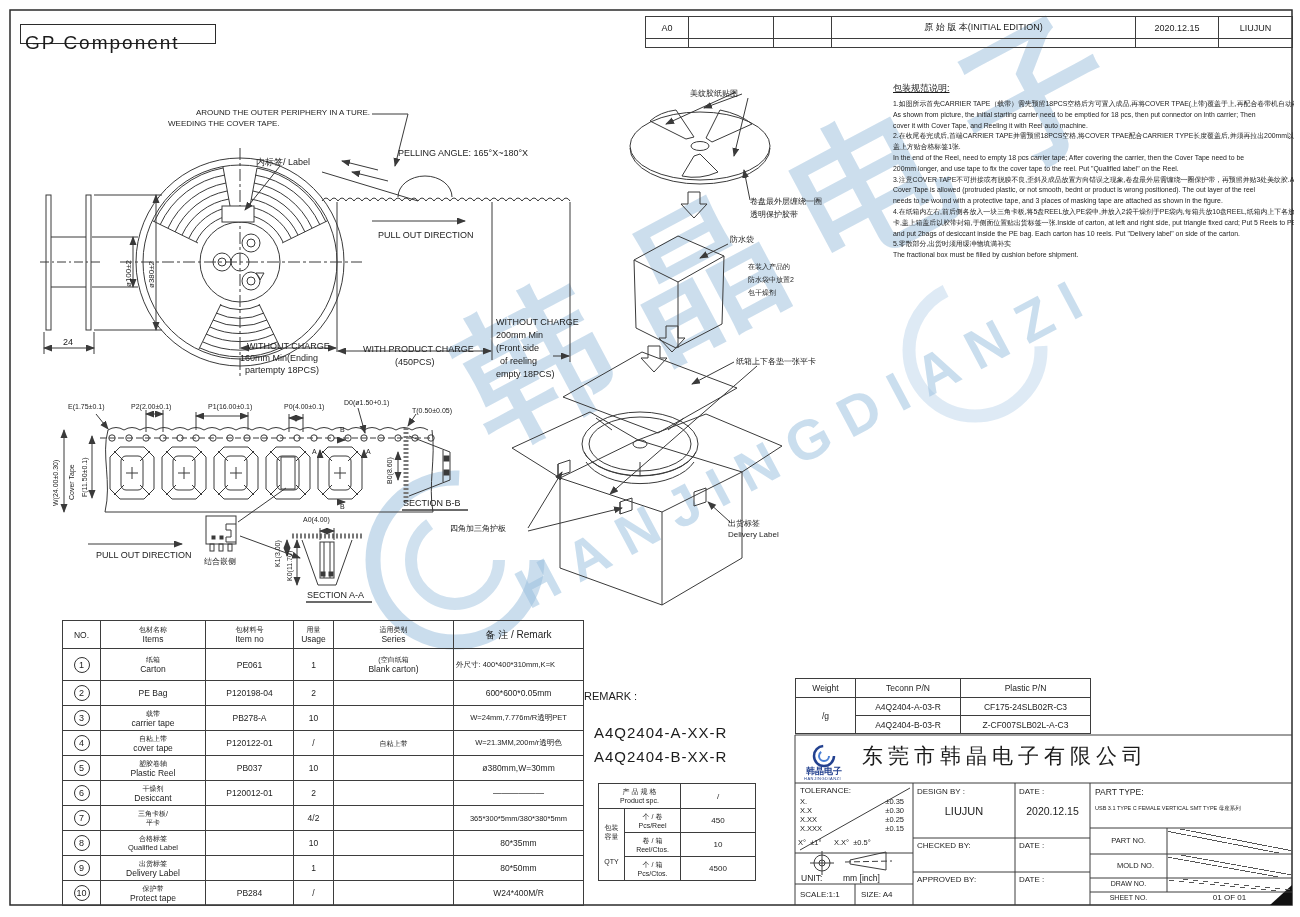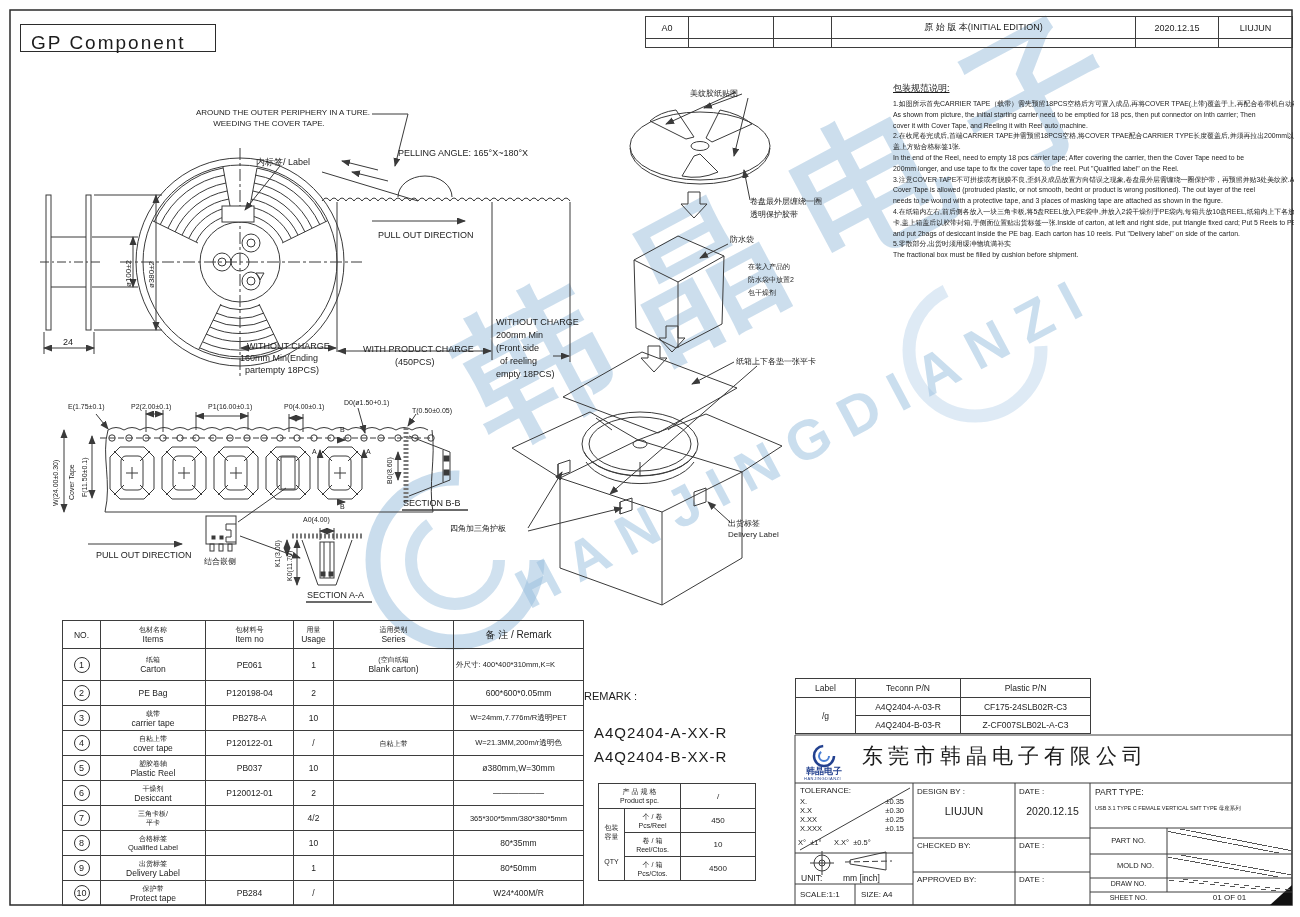--- a/index.html
+++ b/index.html
@@ -4,22 +4,22 @@
 <style>
   html,body{margin:0;padding:0;background:#fff;}
   .sheet{position:relative;width:1300px;height:917px;background:#fff;overflow:hidden;
          font-family:"Liberation Sans",sans-serif;color:#1c1c1c;}
   svg.art{position:absolute;left:0;top:0;z-index:1;}
   .wm{position:absolute;z-index:0;font-weight:bold;white-space:nowrap;pointer-events:none;}
   .wm-cn{left:470px;top:300px;font-size:148px;letter-spacing:42px;color:rgba(142,182,215,0.45);
          transform:rotate(-28deg);transform-origin:0 50%;}
   .wm-en{left:520px;top:560px;font-size:56px;letter-spacing:16px;color:rgba(150,190,222,0.5);
          transform:rotate(-28deg);transform-origin:0 50%;}
-  .titlebox{position:absolute;left:20px;top:24px;width:196px;height:28px;border:1.5px solid #2b2b2b;
-            z-index:2;font-size:19px;letter-spacing:2px;padding:7px 0 0 10px;box-sizing:border-box;}
+  .titlebox{position:absolute;left:20px;top:24px;width:196px;height:20px;border:1.5px solid #2b2b2b;
+            z-index:2;font-size:19px;letter-spacing:2px;padding:7px 0 0 4px;box-sizing:border-box;}
   .lbl{position:absolute;z-index:3;font-size:9px;white-space:nowrap;color:#1c1c1c;}
   .v{transform:rotate(-90deg);transform-origin:0 0;}.f7{font-size:7px}.f8{font-size:8px}.f10{font-size:10px}.f11{font-size:11px}
   .f15{font-size:15px;letter-spacing:1px}
   .tbl{position:absolute;z-index:3;border-collapse:collapse;table-layout:fixed;background:transparent;}
   .tbl td,.tbl th{border:1px solid #3d3d3d;padding:0 2px;font-weight:normal;overflow:hidden;
                   text-align:center;vertical-align:middle;font-family:"Liberation Sans",sans-serif;}
   .l1{font-size:7px;line-height:9px;}
   .l2{font-size:8.5px;line-height:10px;}
   .circ{display:inline-block;width:14px;height:14px;border:1px solid #333;border-radius:50%;
         line-height:14px;font-size:9px;text-align:center;}
@@ -360,21 +360,21 @@
     <div class="nl">Cover Tape is allowed (protruded plastic, or not smooth, bednt or product is wrong positioned). The out layer of the reel</div>
     <div class="nl">needs to be wound with a protective tape, and 3 places of masking tape are attached as shown in the figure.</div>
     <div class="nl">4.在纸箱内左右,前后侧各放入一块三角卡板,将5盘REEL放入PE袋中,并放入2袋干燥剂于PE袋内,每箱共放10盘REEL,纸箱内上下各放一张平</div>
     <div class="nl">卡,盖上箱盖后以胶带封箱,于侧面位置贴出货标签一张.Inside of carton, at left and right side, put triangle fixed card; Put 5 Reels to PE bag,</div>
     <div class="nl">and put 2bags of desiccant inside the PE bag. Each carton has 10 reels. Put "Delivery label" on side of the carton.</div>
     <div class="nl">5.零散部分,出货时须用缓冲物填满补实</div>
     <div class="nl">The fractional box must be filled by cushion before shipment.</div>
   </div>
 
   <div class="lbl f8" style="left:168px;top:108px;width:202px;text-align:right">AROUND THE OUTER PERIPHERY IN A TURE.</div>
-  <div class="lbl f8" style="left:168px;top:119px;width:202px;text-align:center">WEEDING THE COVER TAPE.</div>
+  <div class="lbl f8" style="left:168px;top:119px;width:202px;text-align:left">WEEDING THE COVER TAPE.</div>
   <div class="lbl" style="left:256px;top:156px">内标签/ Label</div>
   <div class="lbl" style="left:398px;top:148px">PELLING ANGLE: 165°X~180°X</div>
   <div class="lbl" style="left:378px;top:230px">PULL OUT DIRECTION</div>
   <div class="lbl" style="left:247px;top:341px">WITHOUT CHARGE</div>
   <div class="lbl" style="left:240px;top:353px">160mm Min(Ending</div>
   <div class="lbl" style="left:245px;top:365px">partempty 18PCS)</div>
   <div class="lbl" style="left:363px;top:344px">WITH PRODUCT CHARGE</div>
   <div class="lbl" style="left:395px;top:357px">(450PCS)</div>
   <div class="lbl" style="left:496px;top:317px">WITHOUT CHARGE</div>
   <div class="lbl" style="left:496px;top:330px">200mm Min</div>
@@ -610,21 +610,21 @@
     </table>
 
   <table class="tbl" style="left:795px;top:678px;width:295px;font-size:8.5px">
     <colgroup>
         <col style="width:60px">
         <col style="width:105px">
         <col style="width:130px">
       </colgroup>
     <tbody>
         <tr style="height:19px">
-      <th>Label</th>
+      <th>Weight</th>
       <th>Teconn P/N</th>
       <th>Plastic P/N</th>
     </tr>
     <tr style="height:18px">
       <td rowspan="2">/g</td>
       <td>A4Q2404-A-03-R</td>
       <td>CF175-24SLB02R-C3</td>
     </tr>
     <tr style="height:18px">
       <td>A4Q2404-B-03-R</td>

